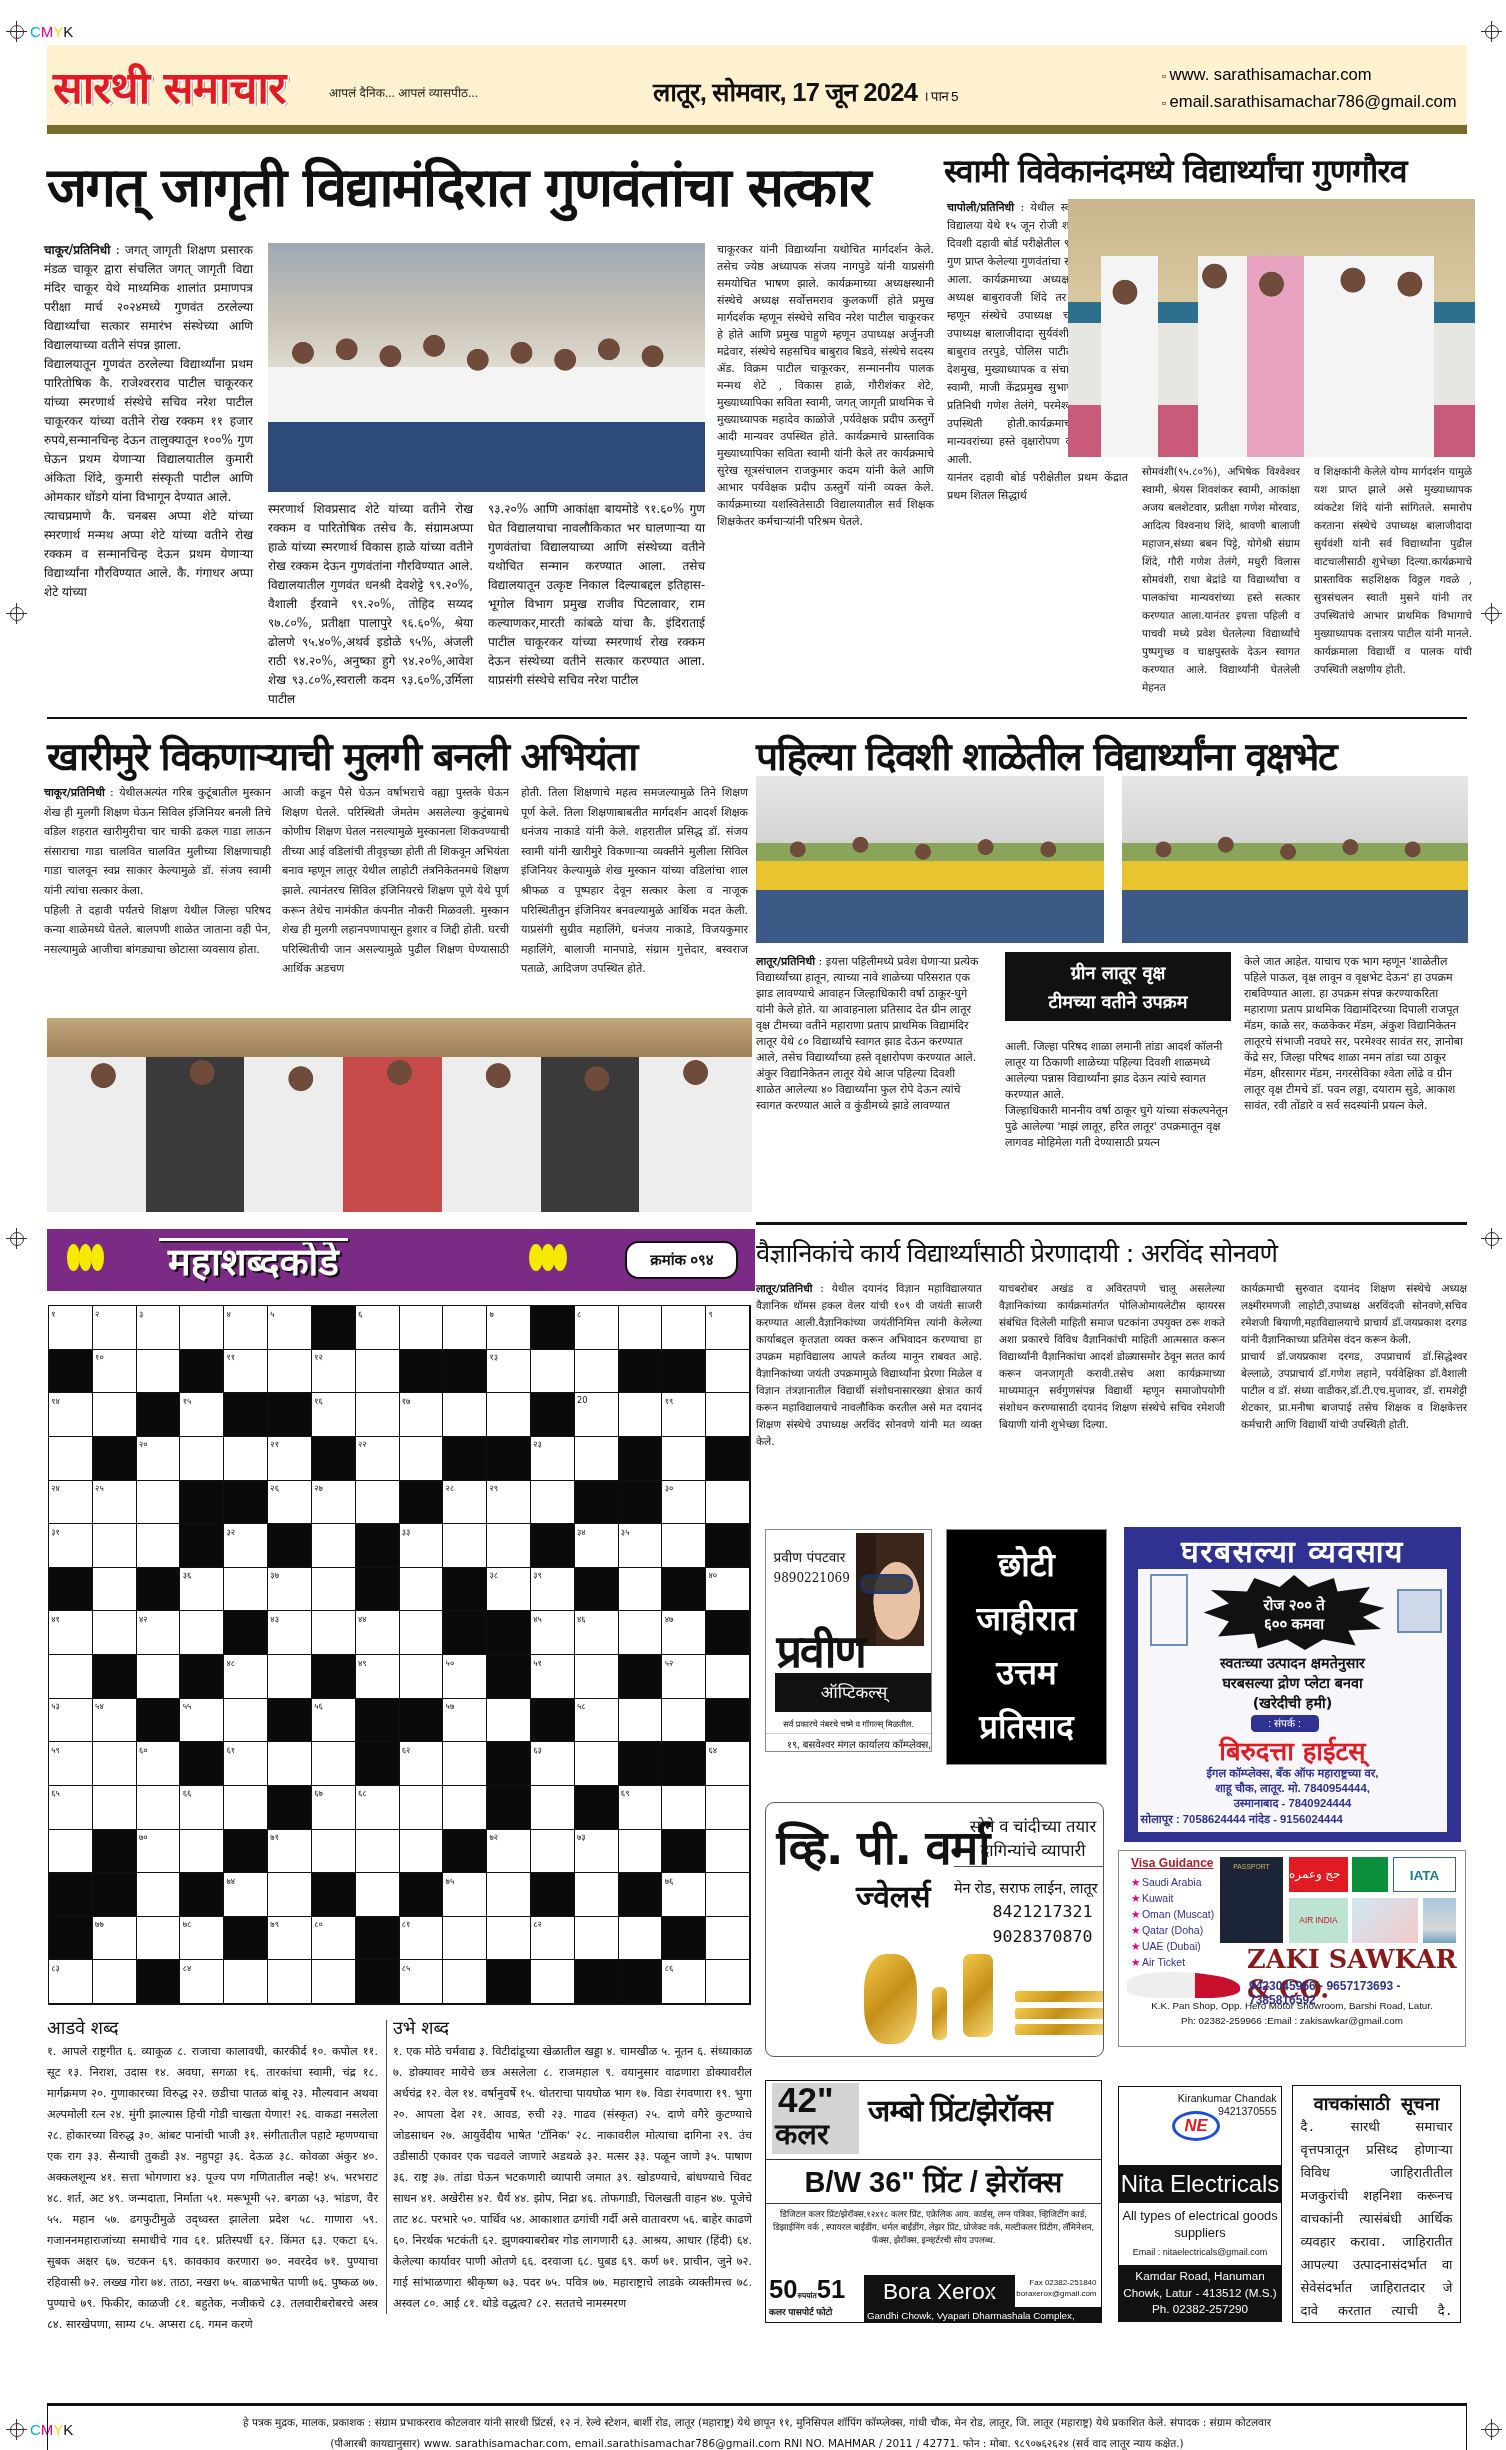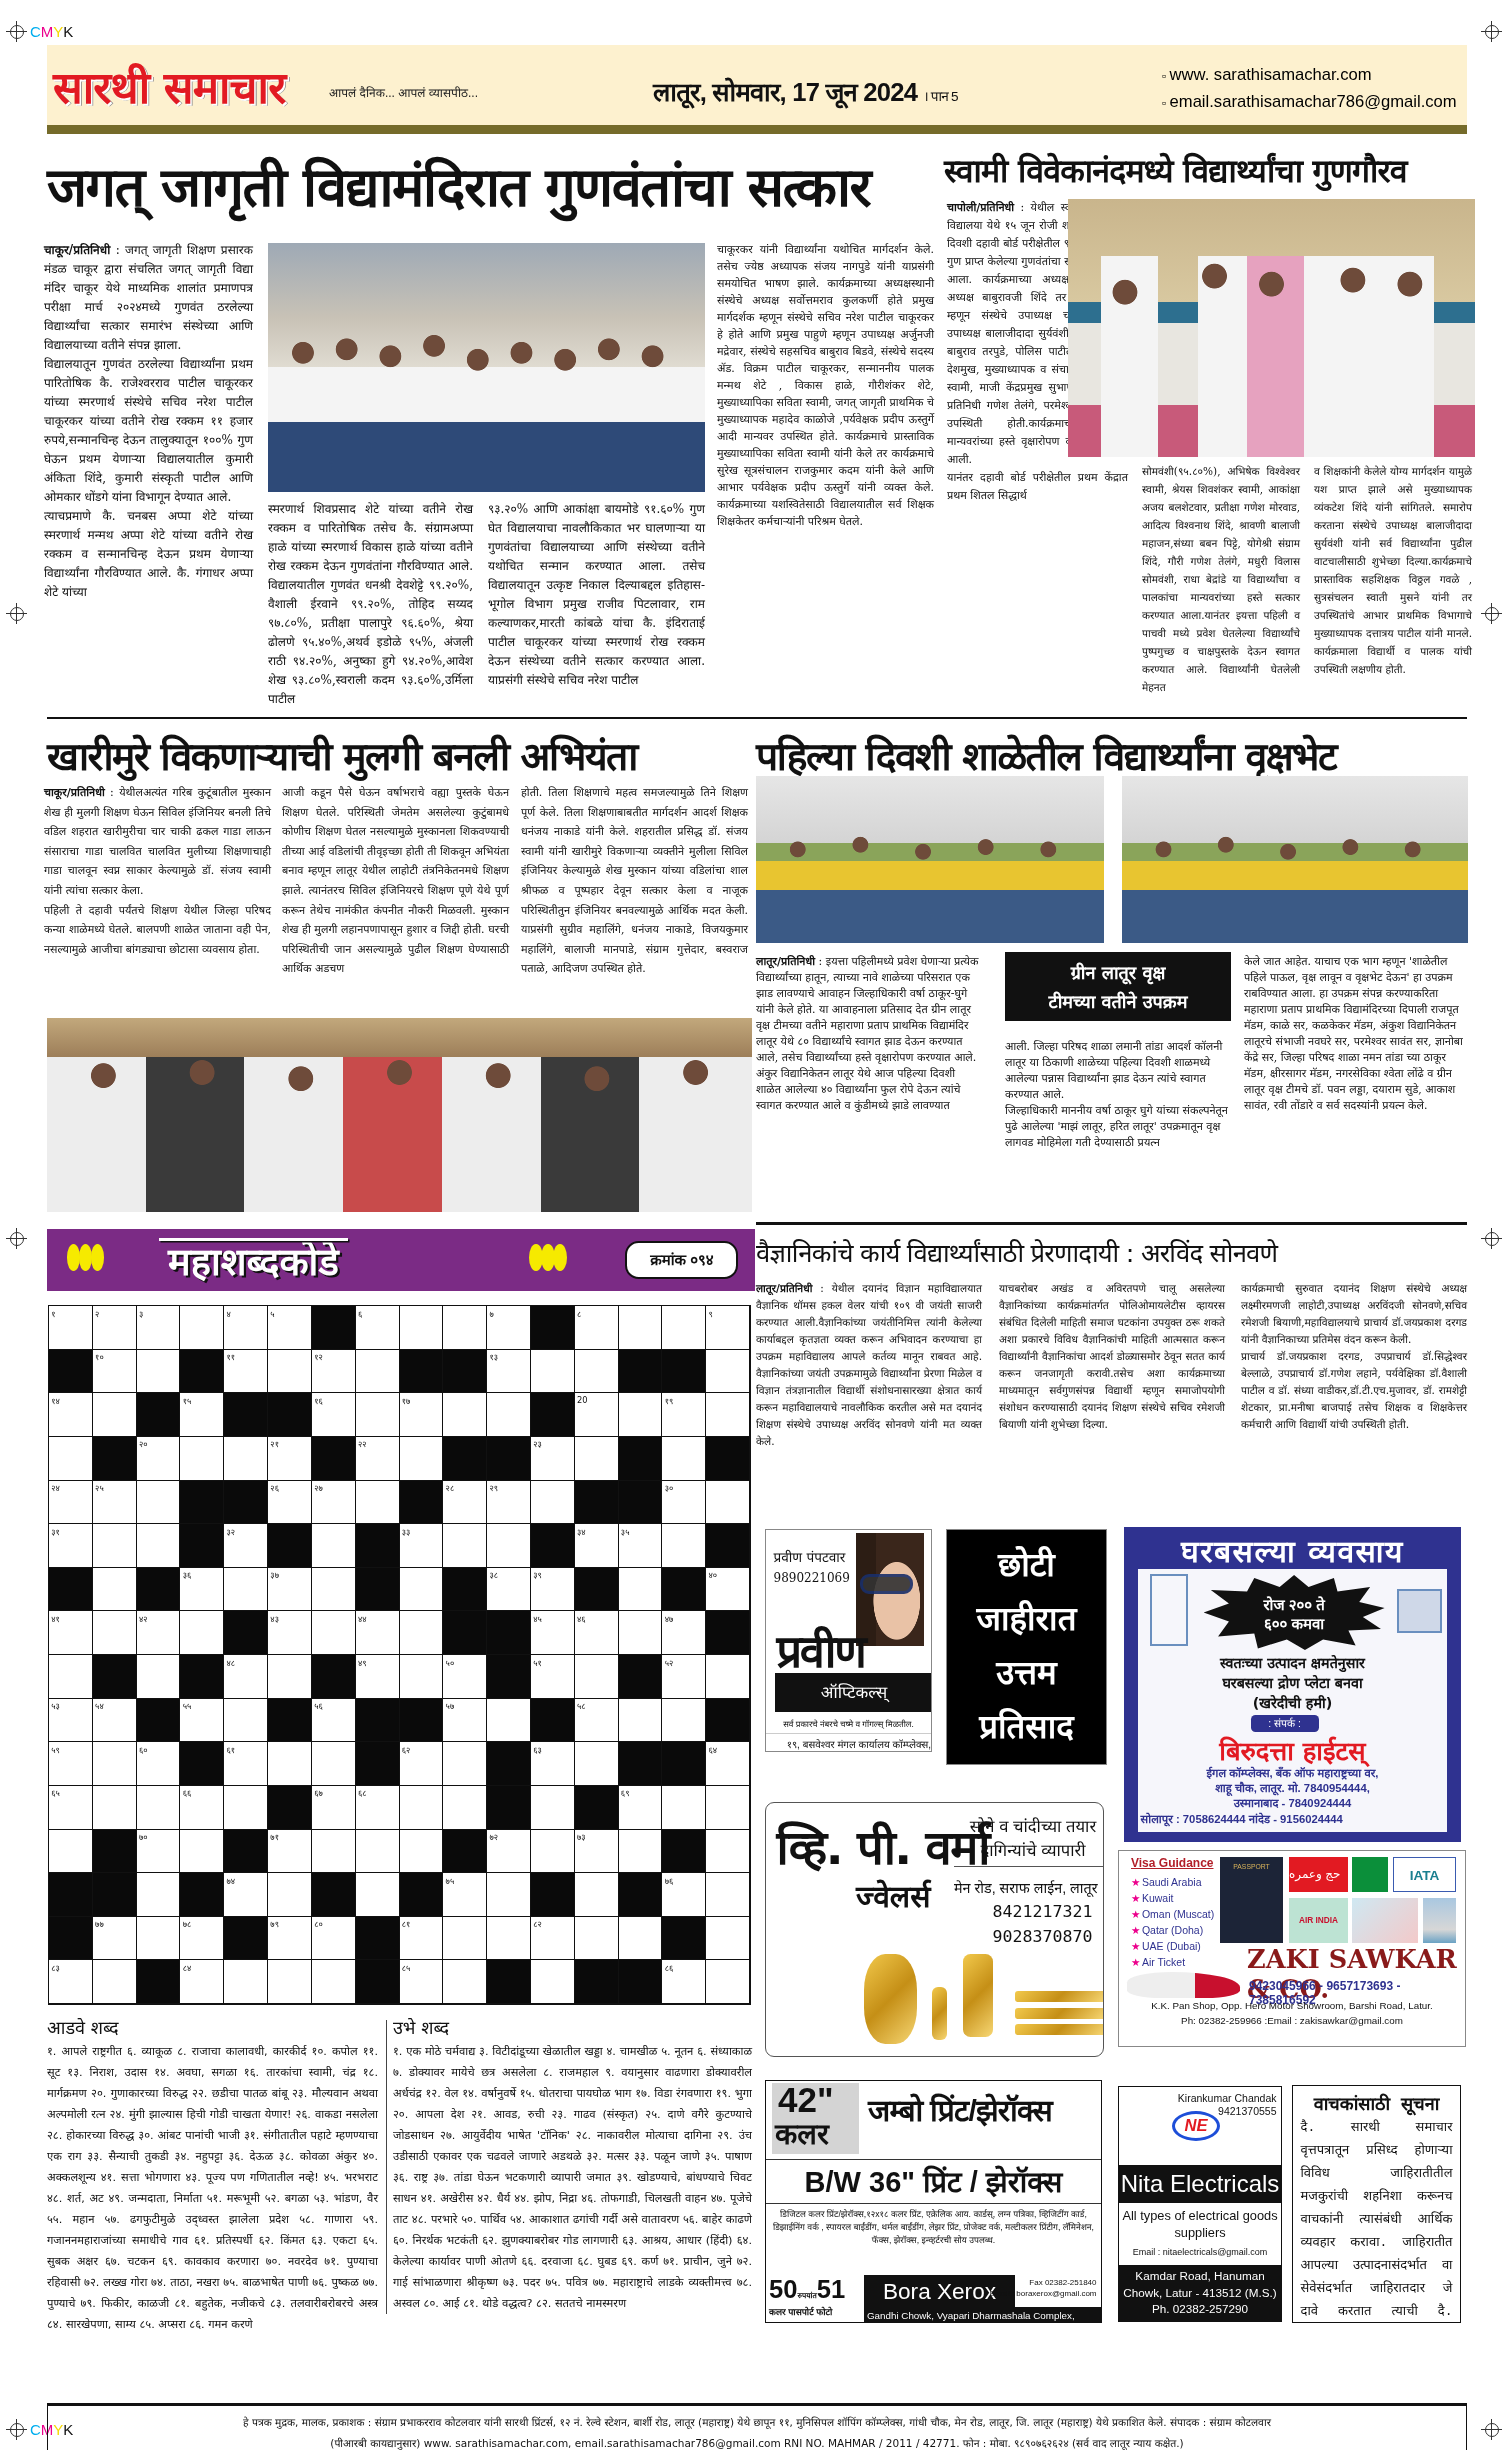--- a/index.html
+++ b/index.html
@@ -770,21 +770,21 @@
       <li>Kuwait</li>
       <li>Oman (Muscat)</li>
       <li>Qatar (Doha)</li>
       <li>UAE (Dubai)</li>
       <li>Air Ticket</li>
     </ul>
     <div style="position:absolute;left:101px;top:6px;width:63px;height:86px;background:#1c2437;color:#d9b35a;font-size:6.8px;text-align:center;padding-top:6px">PASSPORT</div>
     <div style="position:absolute;left:170px;top:6px;width:59px;height:35px;background:#e21a22;color:#fff;font-size:12px;text-align:left;line-height:35px">حج وعمره</div>
     <div style="position:absolute;left:233px;top:6px;width:36px;height:35px;background:#0b8f3a;border:2.3px solid #0b8f3a"></div>
     <div style="position:absolute;left:274px;top:6px;width:63px;height:35px;border:0.8px solid #3a5bb0;color:#1a7f8f;font-size:13.6px;font-weight:bold;text-align:center;line-height:35px">IATA</div>
-    <div style="position:absolute;left:170px;top:47px;width:59px;height:45px;background:#bde3d3;color:#c8102e;font-size:8.3px;font-weight:bold;text-align:center;line-height:45px">AIR INDIA</div>
+    <div style="position:absolute;left:170px;top:47px;width:59px;height:45px;background:#bde3d3;color:#c8102e;font-size:8.3px;font-weight:normal;text-align:center;line-height:45px">AIR INDIA</div>
     <div style="position:absolute;left:233px;top:47px;width:66px;height:45px;background:linear-gradient(135deg,#cfe8f2,#f3c9c9)"></div>
     <div style="position:absolute;left:304px;top:47px;width:33px;height:45px;background:linear-gradient(180deg,#a9c7e0,#d7d7d7 70%,#6aa2c4)"></div>
     <div style="position:absolute;left:7.5px;top:121px;width:113px;height:25.6px;background:linear-gradient(90deg,#eee 0 60%,#c8102e 60%);border-radius:40% 60% 30% 30%"></div>
     <div class="zs-name">ZAKI SAWKAR &amp; CO.</div>
     <div class="zs-phones">9423045966 - 9657173693 - 7385816592</div>
     <div class="zs-addr">K.K. Pan Shop, Opp. Hero Motor Showroom, Barshi Road, Latur.</div>
     <div class="zs-ph">Ph: 02382-259966 :Email : zakisawkar@gmail.com</div>
   </div>
 
   <div class="ad ad-xerox" style="left:765px;top:2080px;width:337px;height:243px;border:0.8px solid #111">

